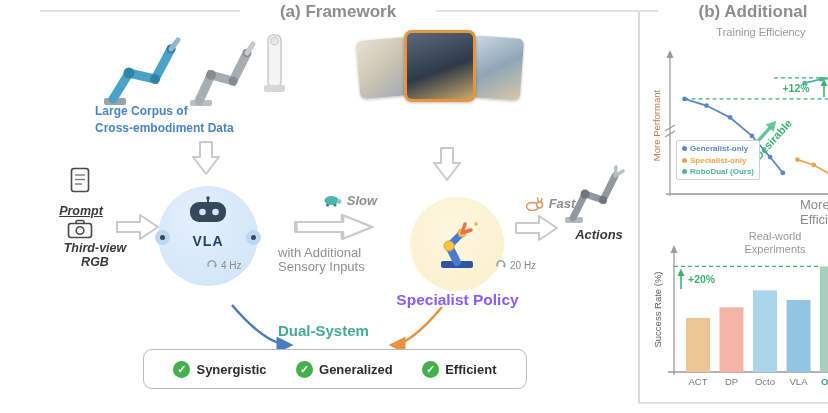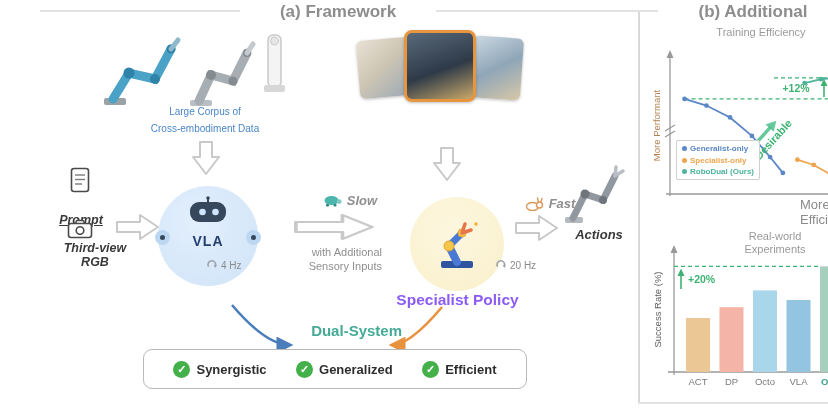--- a/index.html
+++ b/index.html
@@ -3,39 +3,39 @@
 <meta charset="utf-8">
 <style>
   html,body{margin:0;padding:0;background:#fff;}
   .page{position:relative;width:828px;height:413px;background:#fff;overflow:hidden;
         font-family:"Liberation Sans", sans-serif;margin-left:40px;}
   .abs{position:absolute;}
   .hline{position:absolute;background:#e2e2e2;height:1.5px;}
   .vline{position:absolute;background:#d9d9d9;width:1.5px;}
   .sec-title{position:absolute;top:1px;text-align:center;font-size:17px;font-weight:bold;
              color:#8d8d8d;background:#fff;line-height:21px;}
-  .txt-src{font-size:10px;text-align:center;line-height:17px;}
+  .txt-src{font-size:12px;text-align:left;line-height:17px;font-weight:bold;}
   .blue{color:#4a86c8;} .orange{color:#eb9e4b;}
   .policy{font-size:15.5px;font-weight:bold;text-align:center;}
   .io-label{font-style:italic;color:#3a3a3a;font-size:12.5px;text-align:center;line-height:14px;font-weight:600;}
   .speed{font-style:italic;font-weight:bold;font-size:13px;color:#8f8f8f;}
   .speed-row{display:flex;align-items:center;justify-content:center;gap:4px;}
-  .note{font-size:11px;color:#8f8f8f;text-align:right;line-height:13.5px;}
+  .note{font-size:13px;color:#8f8f8f;text-align:left;line-height:13.5px;}
   .rate{display:flex;align-items:center;gap:3px;font-size:10px;color:#8a8a8a;}
   .vla-circle{position:absolute;left:118px;top:186px;width:100px;height:100px;border-radius:50%;
               background:radial-gradient(circle at 40% 35%, #e3effc, #cfe3f8);}
   .vla-ear{position:absolute;width:15px;height:15px;border-radius:50%;background:#bcd7f2;
            display:flex;align-items:center;justify-content:center;}
   .vla-ear i{width:5px;height:5px;border-radius:50%;background:#37475c;}
   .vla-text{position:absolute;left:0;top:47px;width:100%;text-align:center;
             font-size:14px;font-weight:bold;color:#23406e;letter-spacing:1px;}
   .spec-circle{position:absolute;left:370px;top:197px;width:94px;height:94px;border-radius:50%;
                background:radial-gradient(circle at 45% 35%, #fdf7e0, #f9efc9);
                display:flex;align-items:center;justify-content:center;}
-  .dual-title{font-size:15px;font-weight:bold;color:#45ab96;text-align:right;}
+  .dual-title{font-size:15px;font-weight:bold;color:#45ab96;text-align:left;}
   .check-box{position:absolute;left:103px;top:349px;width:382px;height:38px;border:1.5px solid #b9b9b9;
              border-radius:9px;background:#fff;display:flex;justify-content:space-evenly;align-items:center;}
   .feat{display:flex;align-items:center;gap:6px;font-size:13px;font-weight:bold;color:#2e2e2e;}
   .chk{width:17px;height:17px;border-radius:50%;background:#43b049;color:#fff;font-size:11px;
        display:flex;align-items:center;justify-content:center;font-weight:bold;flex:0 0 17px;}
   .photo{position:absolute;border-radius:6px;box-shadow:0 1px 3px rgba(0,0,0,.25);}
   .chart-box{position:absolute;width:216px;}
   .chart-title{position:absolute;text-align:center;font-size:11px;color:#9a9a9a;line-height:13px;}
   .ylabel{position:absolute;width:140px;text-align:center;font-size:9.5px;white-space:nowrap;
           transform:rotate(-90deg);}
@@ -100,21 +100,21 @@
   <svg class="abs" style="left:392px;top:146px;" width="30" height="36" viewBox="0 0 30 36">
     <polygon points="9,2 21,2 21,17 28,17 15,34 2,17 9,17" fill="#fff" stroke="#c9c9c9" stroke-width="2" stroke-linejoin="round"></polygon>
   </svg>
 
   <svg class="abs" style="left:30px;top:167px;" width="20" height="26" viewBox="0 0 20 26">
     <rect x="1.5" y="1.5" width="17" height="23" rx="2.5" fill="#fff" stroke="#4a4a4a" stroke-width="1.6"></rect>
     <line x1="5" y1="8" x2="15" y2="8" stroke="#7a7a7a" stroke-width="1.4"></line>
     <line x1="5" y1="12.5" x2="15" y2="12.5" stroke="#7a7a7a" stroke-width="1.4"></line>
     <line x1="5" y1="17" x2="12" y2="17" stroke="#7a7a7a" stroke-width="1.4"></line>
   </svg>
-  <div class="abs io-label" style="left:6px;top:213px;width:70px;text-decoration:underline;">Prompt</div>
+  <div class="abs io-label" style="left:6px;top:204px;width:70px;text-decoration:underline;">Prompt</div>
 
   <svg class="abs" style="left:27px;top:219px;" width="26" height="20" viewBox="0 0 26 20">
     <rect x="9" y="1.5" width="8" height="5" rx="1.5" fill="#fff" stroke="#4a4a4a" stroke-width="1.5"></rect>
     <rect x="1.5" y="4.5" width="23" height="14" rx="2.5" fill="#fff" stroke="#4a4a4a" stroke-width="1.6"></rect>
     <circle cx="13" cy="11.5" r="3.8" fill="#fff" stroke="#4a4a4a" stroke-width="1.6"></circle>
   </svg>
   <div class="abs io-label" style="left:16px;top:241px;width:78px;">
     <div>Third-view</div>
     <div>RGB</div>
   </div>

